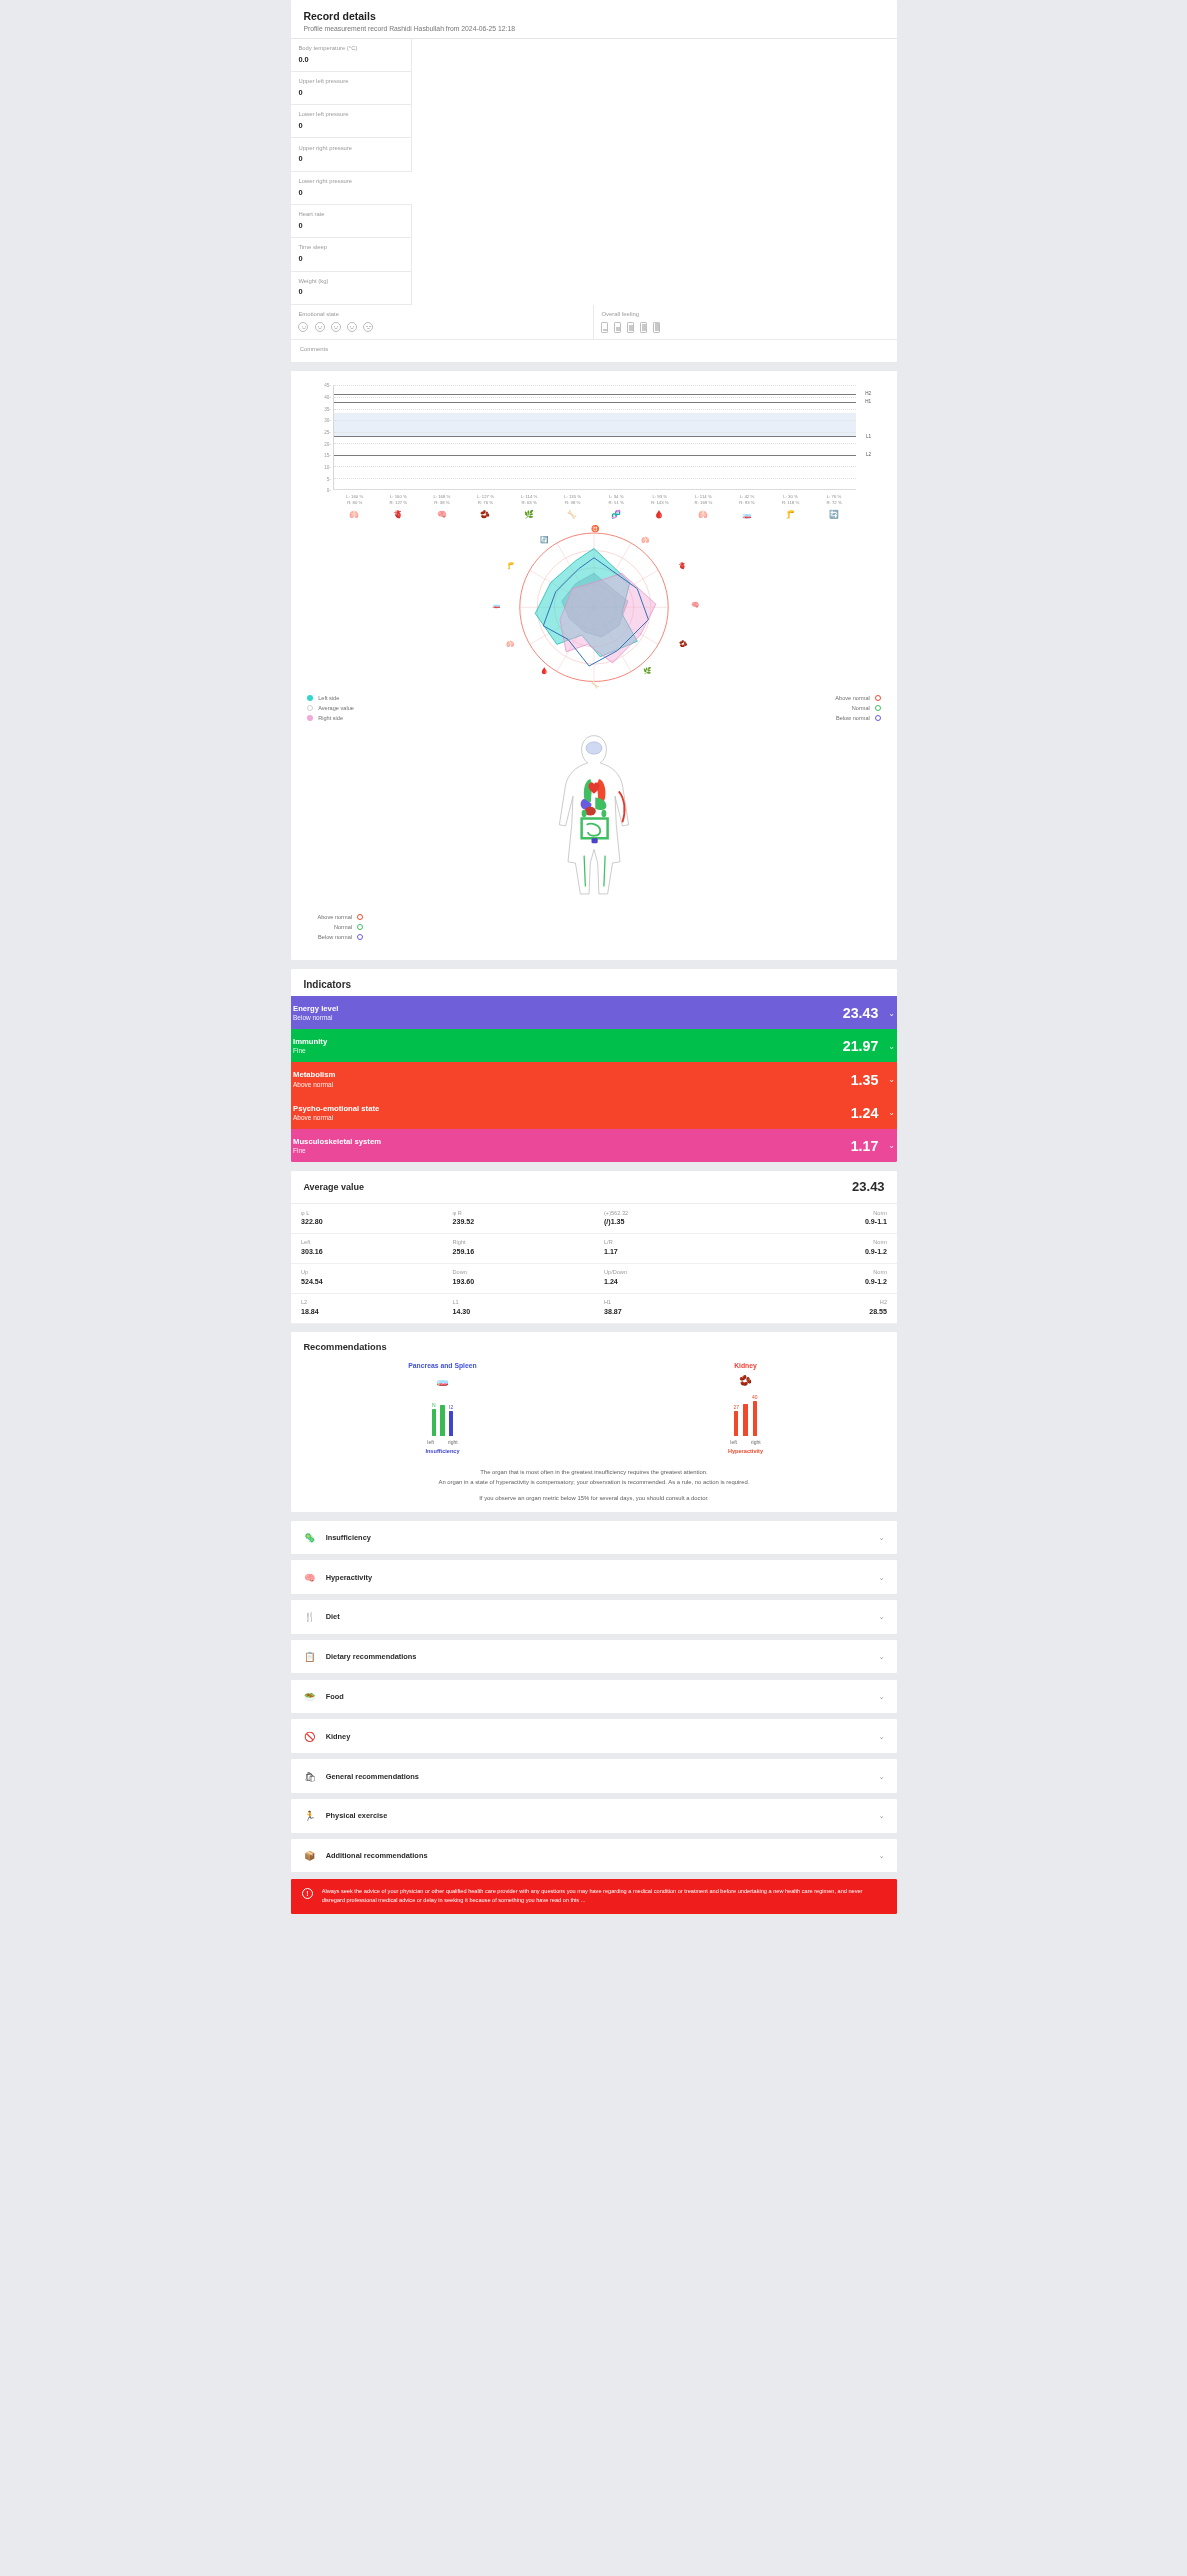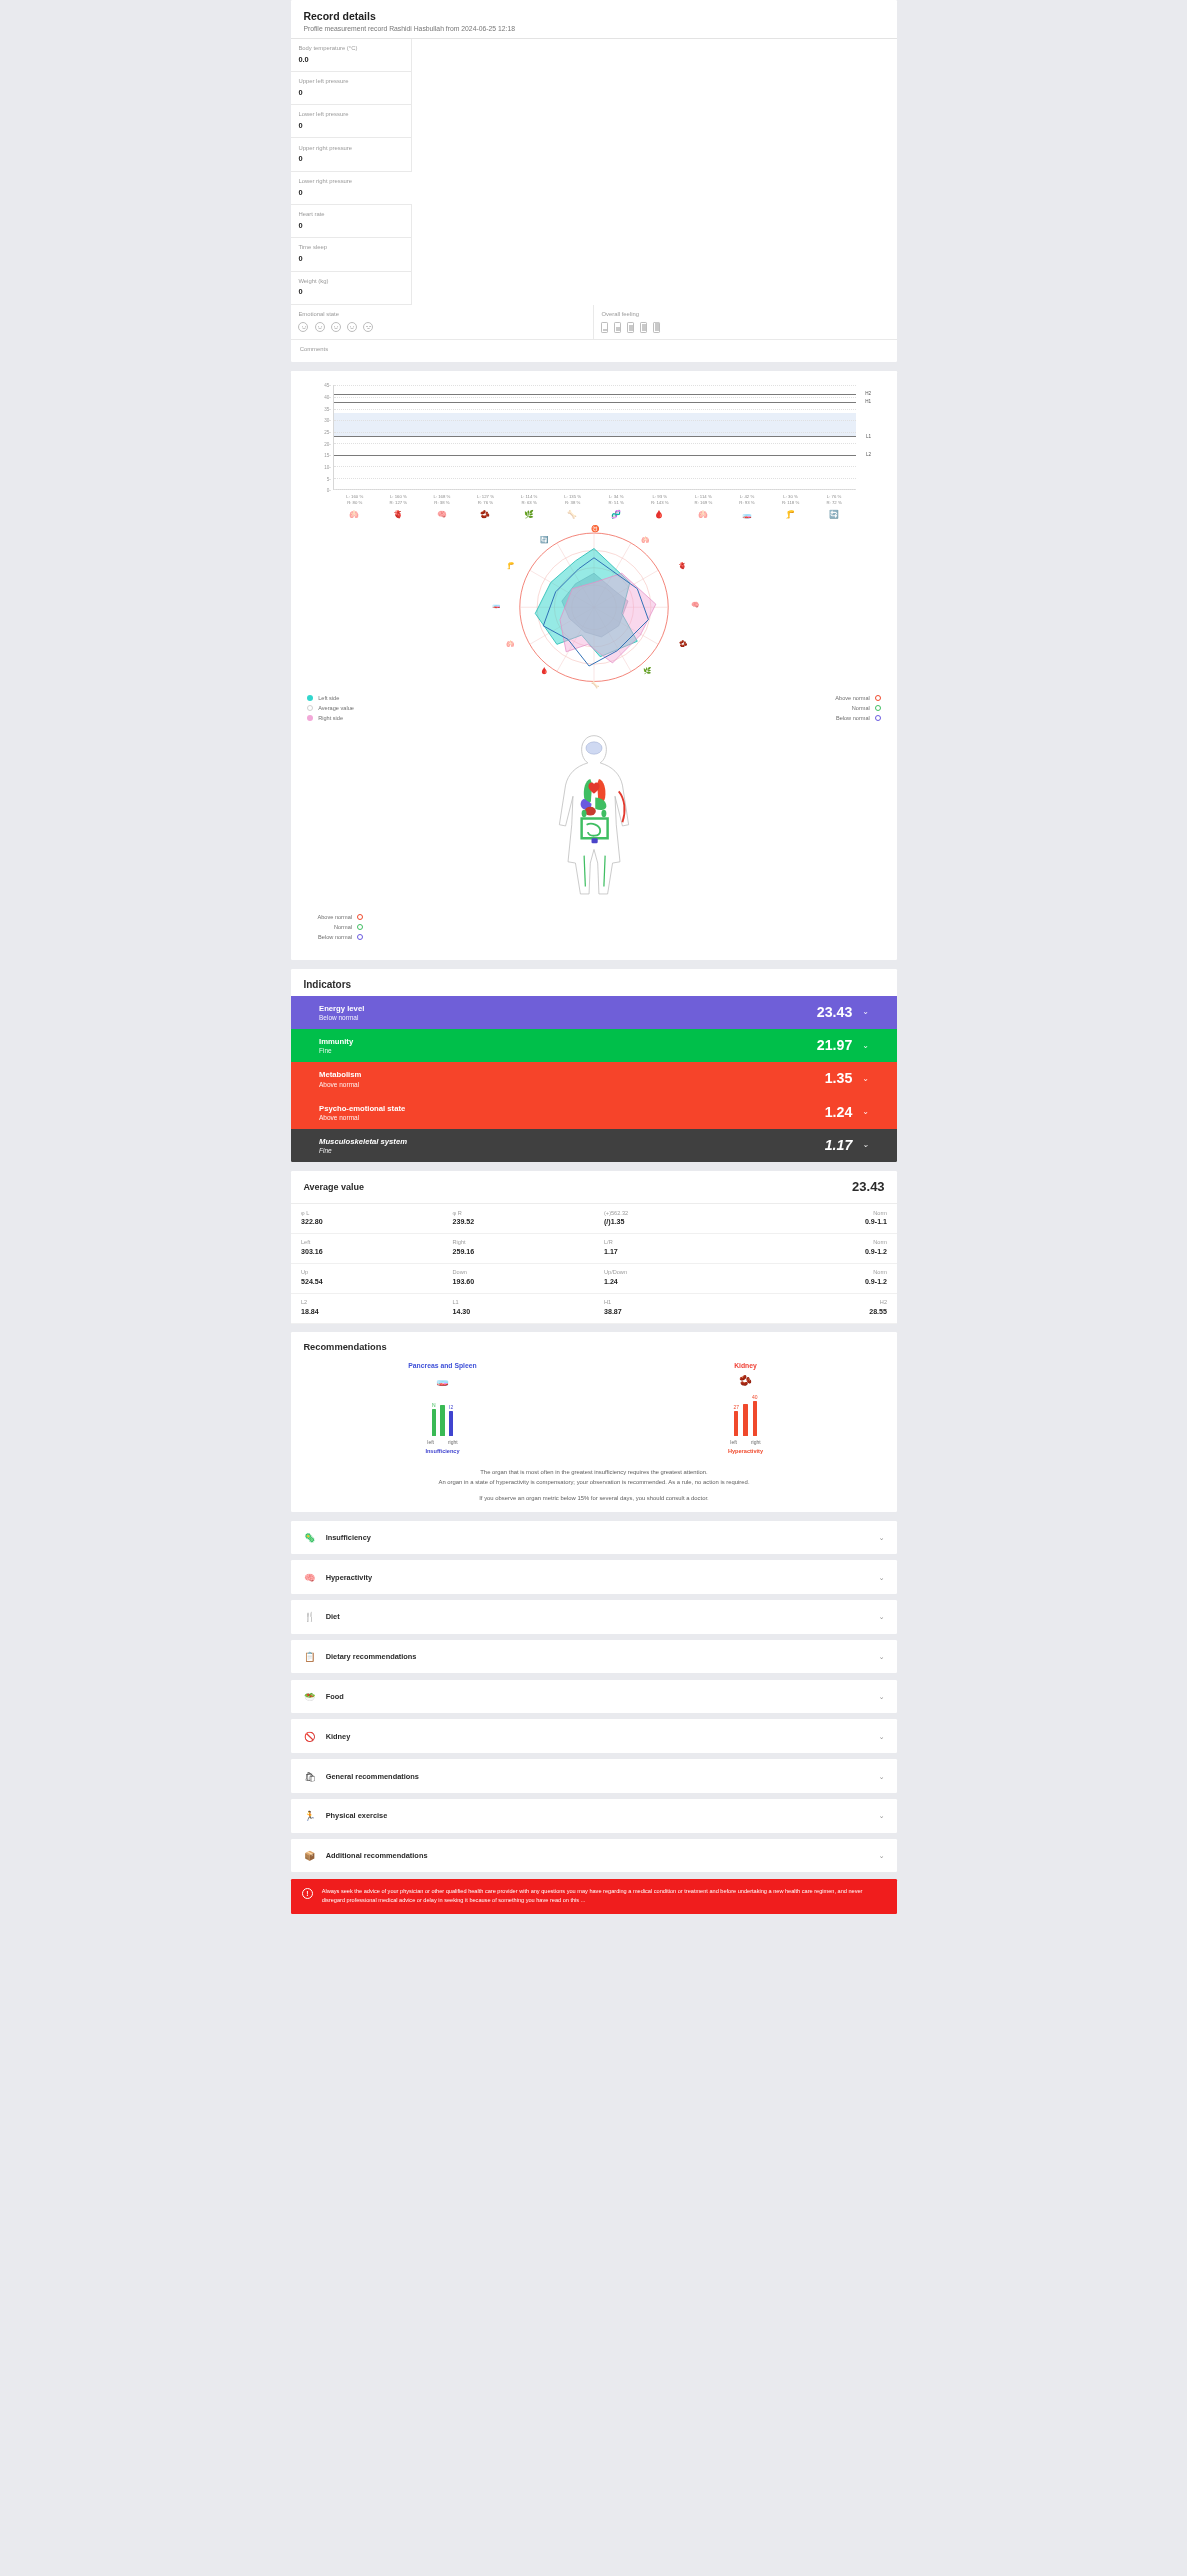--- a/index.html
+++ b/index.html
@@ -64,21 +64,21 @@
   .ring { width:6.2px; height:6.2px; border-radius:50%; border:0.9px solid #d0d0d0; display:inline-block; }
 
   
   .body-wrap { position:relative; height:186px; margin-top:3.7px; }
   .body-legend { padding:0 16px 10px 16px; }
   .body-legend div { display:flex; align-items:center; gap:5px; font-size:5.6px; color:#6f6f6f; margin-bottom:3.7px; justify-content:flex-start; }
   .body-legend .lbl { width:45px; text-align:right; }
 
   
   .sec-title { font-size:10px; font-weight:bold; padding:10px 12.4px 6.2px 12.4px; }
-  .ind-row { display:flex; align-items:flex-start; justify-content:space-between; padding:8px 28px; color:#fff; position:relative; }
+  .ind-row { display:flex; align-items:flex-end; justify-content:space-between; padding:8px 2px; color:#fff; position:relative; }
   .ind-left .ind-name { font-size:7.7px; font-weight:bold; }
   .ind-left .ind-state { font-size:6.5px; opacity:.92; margin-top:1.2px; }
   .ind-right { display:flex; align-items:center; gap:10px; }
   .ind-val { font-size:14.2px; font-weight:bold; }
   .chev { font-size:8px; opacity:.9; }
 
   
   .avg-head { display:flex; align-items:center; justify-content:space-between; padding:8.7px 12.4px; }
   .avg-head .t { font-size:9px; font-weight:bold; }
   .avg-head .v { font-size:13px; font-weight:bold; }
@@ -477,21 +477,21 @@
         <div class="ind-row" style="background: rgb(246, 68, 42);">
           <div class="ind-left">
             <div class="ind-name">Psycho-emotional state</div>
             <div class="ind-state">Above normal</div>
           </div>
           <div class="ind-right">
             <div class="ind-val">1.24</div>
             <div class="chev">⌄</div>
           </div>
         </div>
-        <div class="ind-row" style="background: #404040; font-style: italic;">
+        <div class="ind-row" style="background: #ec4899;">
           <div class="ind-left">
             <div class="ind-name">Musculoskeletal system</div>
             <div class="ind-state">Fine</div>
           </div>
           <div class="ind-right">
             <div class="ind-val">1.17</div>
             <div class="chev">⌄</div>
           </div>
         </div>
       </div>

